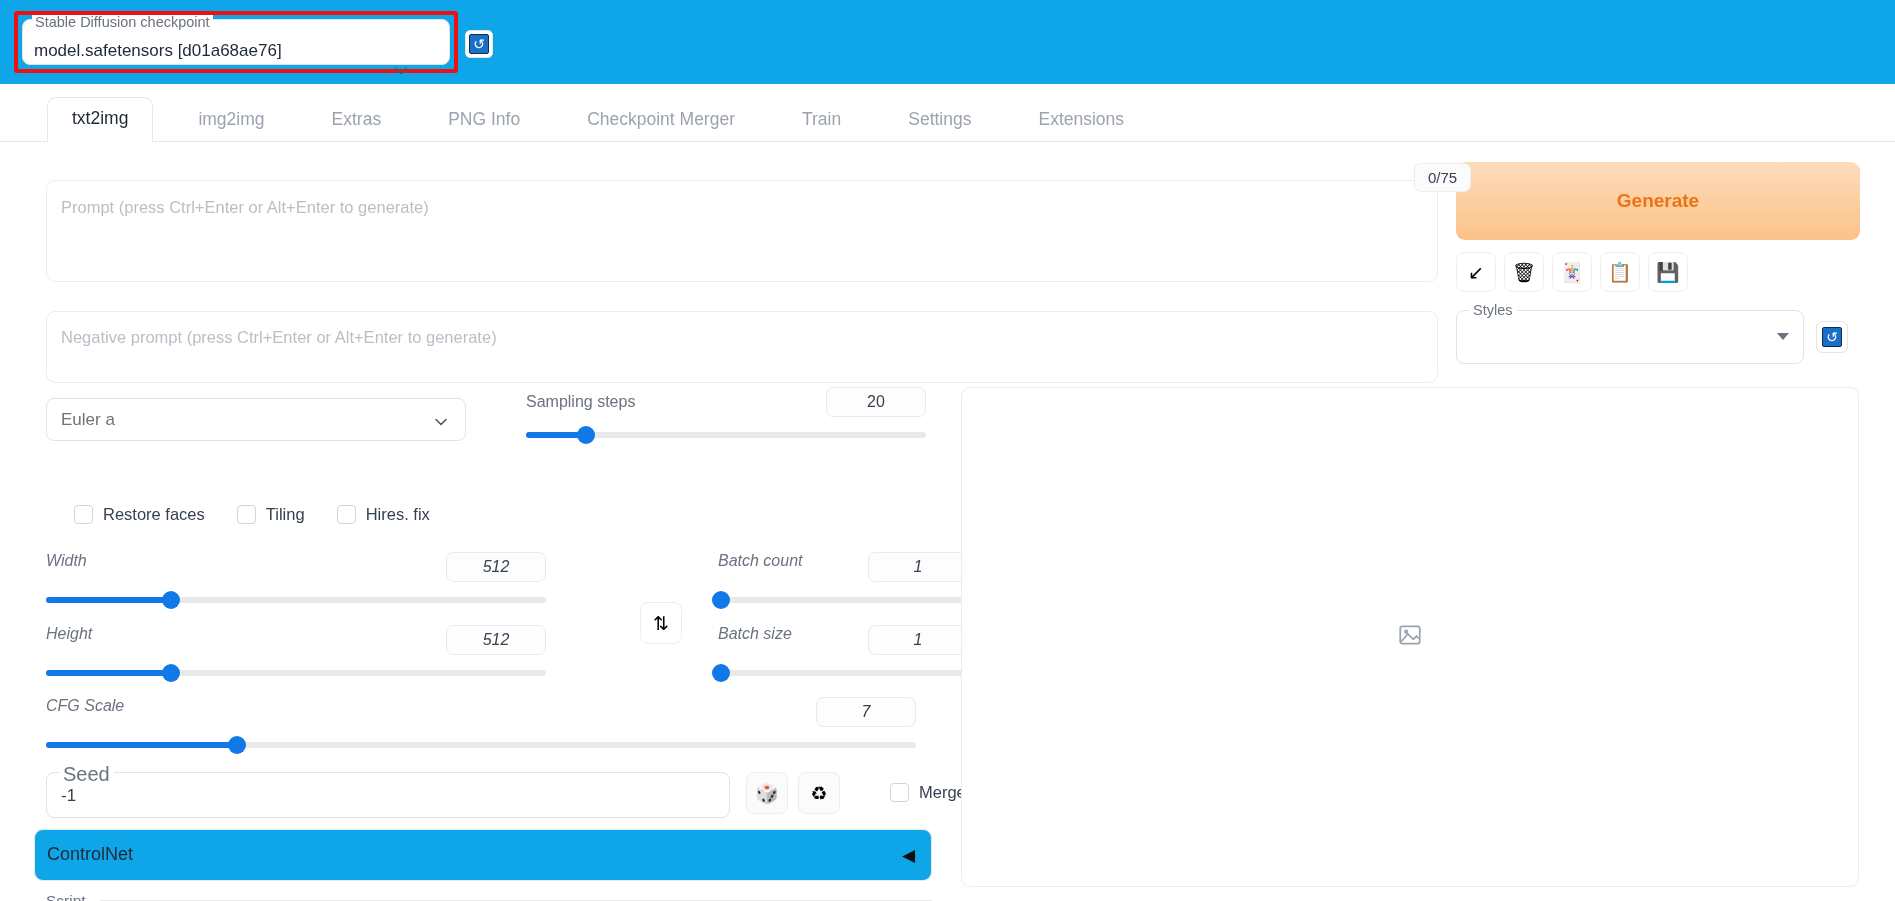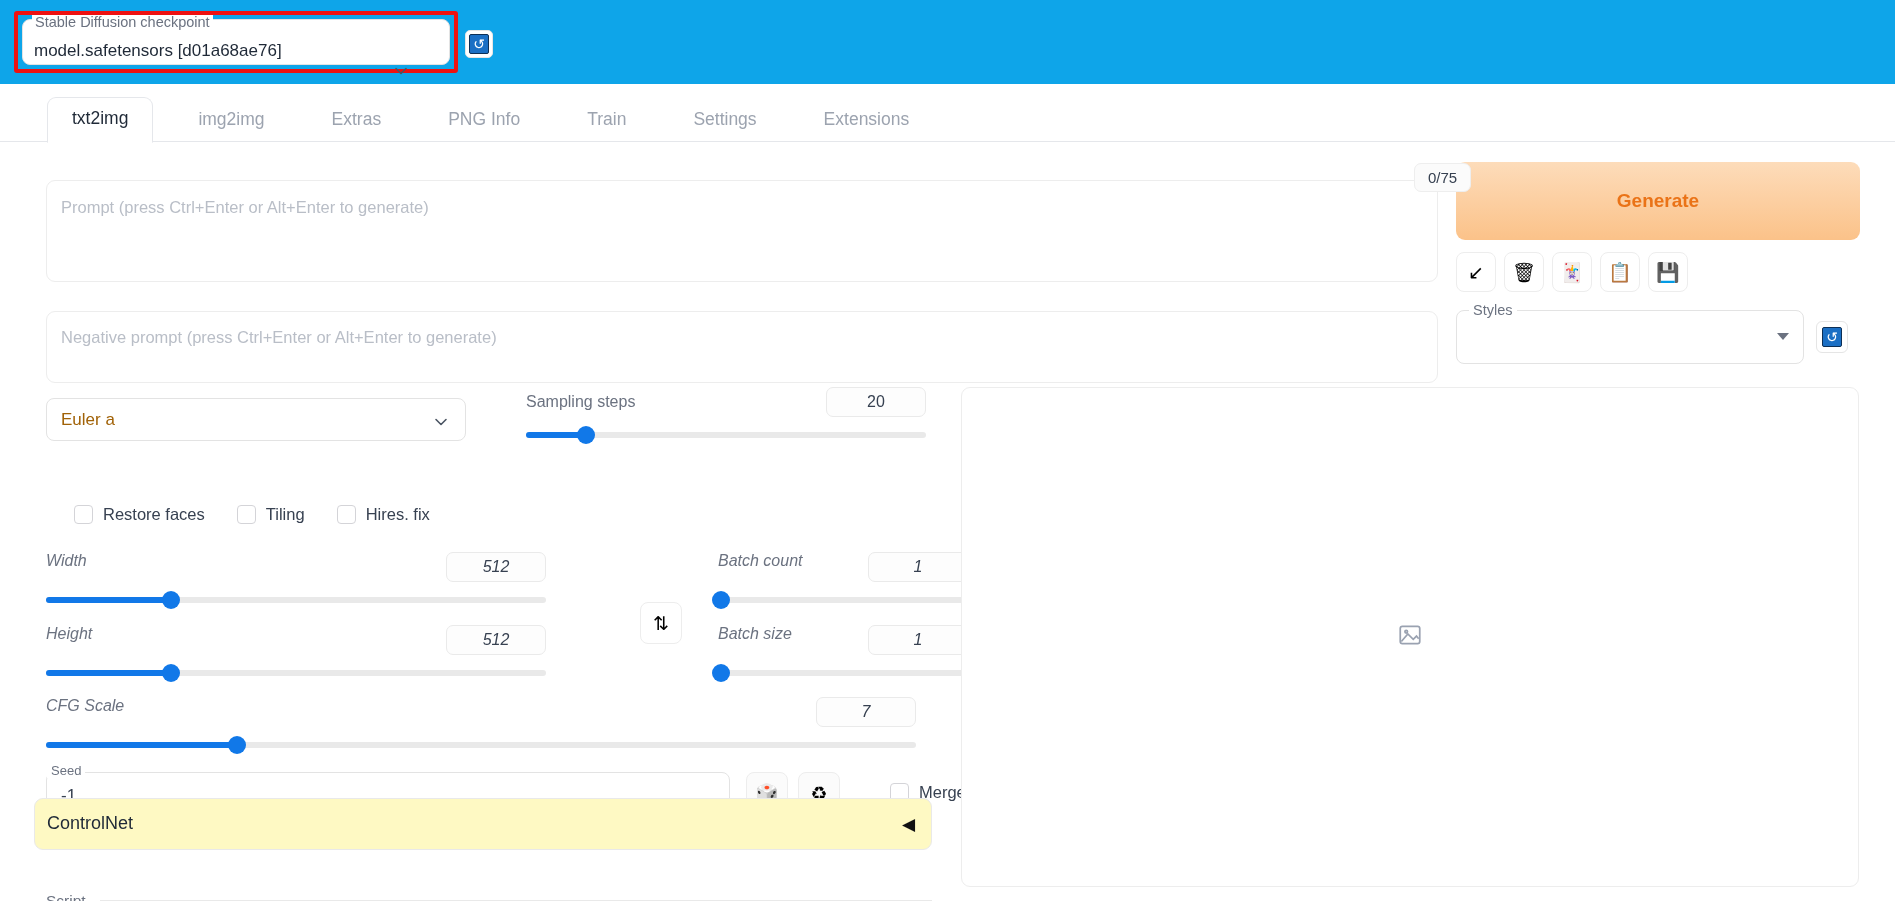--- a/index.html
+++ b/index.html
@@ -169,21 +169,21 @@
   .field-label { font-size: 16px; color: #6b7280; }
 
   .sampler-wrap { position: absolute; left: 0; top: 0; }
   .sampler-label { font-size: 16px; color: #6b7280; }
   .sampler-field {
     margin-top: 11px;
     width: 420px; height: 43px;
     border: 1px solid #e3e3e3; border-radius: 8px;
     background: #fff; position: relative;
   }
-  .sampler-value { position: absolute; left: 14px; top: 11px; font-size: 17px; color: #a16207; }
+  .sampler-value { position: absolute; left: 14px; top: 11px; font-size: 17px; color: #737373; }
   .sampler-chev { position: absolute; right: 16px; top: 15px; }
 
   .steps-wrap { position: absolute; left: 480px; top: 0; width: 400px; }
   .steps-row { display: flex; justify-content: space-between; align-items: center; }
   .num-box {
     width: 100px; height: 30px;
     border: 1px solid #eaeaea; border-radius: 7px;
     background: #fdfdfd;
     display: flex; align-items: center; justify-content: center;
     font-size: 16px; color: #374151;
@@ -220,38 +220,38 @@
 
   .cfg-wrap { position: absolute; left: 0; top: 310px; width: 870px; }
 
   .seed-wrap { position: absolute; left: 0; top: 385px; }
   .seed-field {
     width: 684px; height: 46px;
     border: 1px solid #e3e3e3; border-radius: 8px; background: #fff;
     position: relative;
   }
   .seed-label {
-    position: absolute; left: 0; top: -10px;
-    font-size: 13px; color: #6b7280; background: #fff; padding: 0 4px;
+    position: absolute; left: 12px; top: -10px;
+    font-size: 20px; color: #6b7280; background: #fff; padding: 0 4px;
   }
   .seed-value { position: absolute; left: 14px; top: 13px; font-size: 17px; color: #374151; }
   .seed-btn {
     position: absolute; top: 385px;
     width: 42px; height: 42px;
     border: 1px solid #ededed; border-radius: 8px; background: #fbfbfb;
     display: flex; align-items: center; justify-content: center;
     font-size: 19px;
   }
   .extra-chk { position: absolute; left: 844px; top: 396px; display: flex; align-items: center; gap: 10px; }
 
   
   .controlnet {
-    position: absolute; left: 34px; top: 656px;
+    position: absolute; left: 34px; top: 687px;
     width: 898px; height: 52px;
-    border: 1px solid #e9e9e9; border-radius: 9px; background: #fef9c3;
+    border: 1px solid #e9e9e9; border-radius: 9px; background: #0ea5e9;
   }
   .cn-title { position: absolute; left: 12px; top: 14px; font-size: 18px; color: #1f2937; }
   .cn-arrow { position: absolute; right: 16px; top: 15px; font-size: 17px; color: #111; }
   .script-label { position: absolute; left: 46px; top: 750px; font-size: 15.5px; color: #6b7280; }
   .script-line {
     position: absolute; left: 100px; top: 758px; width: 832px;
     border-top: 1px solid #e9e9e9;
   }
 
   
@@ -283,20 +283,21 @@
     <span class="refresh-glyph">↺</span>
   </div>
 </div>
 
 <div class="tabbar">
   <div class="tabs">
     <div class="tab active">txt2img</div>
     <div class="tab">img2img</div>
     <div class="tab">Extras</div>
     <div class="tab">PNG Info</div>
+    <div class="tab">Checkpoint Merger</div>
     <div class="tab">Train</div>
     <div class="tab">Settings</div>
     <div class="tab">Extensions</div>
   </div>
 </div>
 
 <div class="content">
 
   <div class="prompt-col">
     <div class="token-counter">0/75</div>

